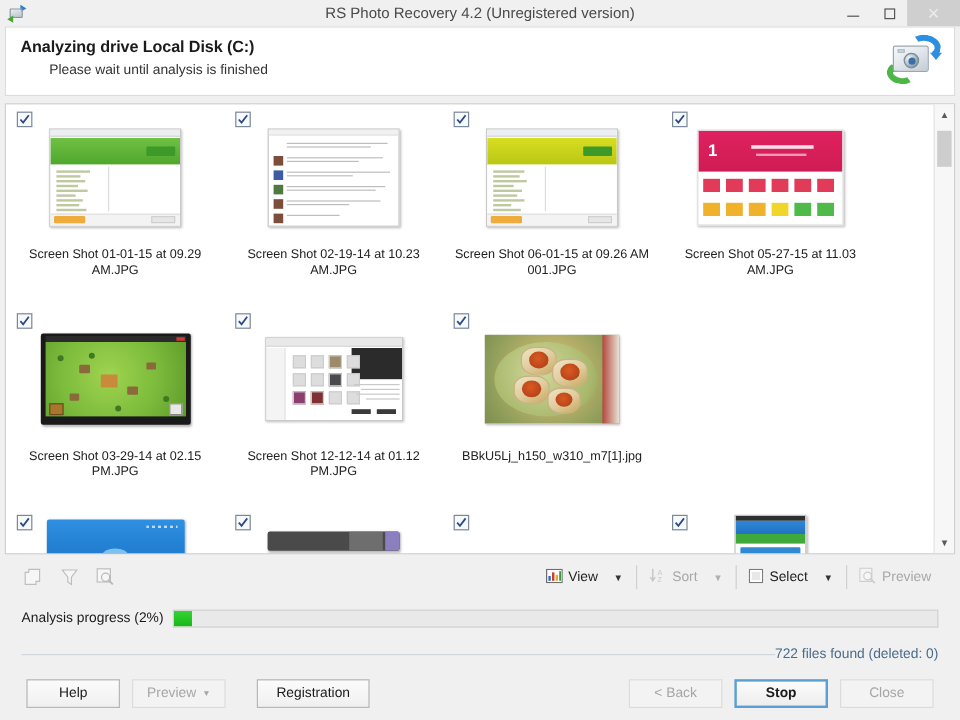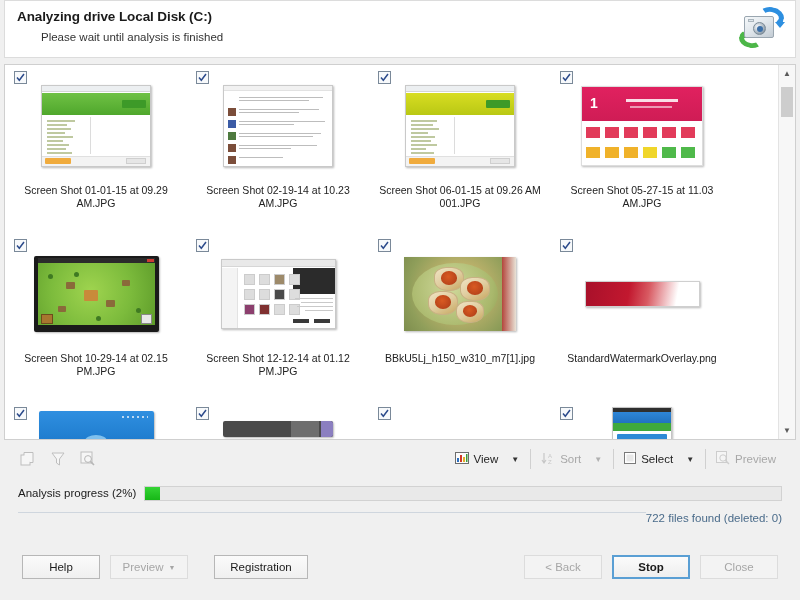--- a/index.html
+++ b/index.html
@@ -353,21 +353,21 @@
   }
   .prog-fill {
     position: absolute; left: 0; top: 0; bottom: 0;
     background: linear-gradient(180deg,#2ecc2e,#11b411);
   }
 
   
   .foundrow {
     margin: 6px 4px 0 4px;
     height: 22px;
-    display: flex; align-items: flex-start;
+    display: flex; align-items: center;
     padding-left: 14px; padding-right: 14px;
     gap: 0;
     flex: 0 0 22px;
   }
   .found-line { flex: 1 1 auto; height: 1px; background: #cfd6de; }
   .found-text { font-size: 11.5px; color: #4a6b8a; white-space: nowrap; }
 
   
   .footer {
     margin: 0 4px;
@@ -395,20 +395,39 @@
     background: linear-gradient(180deg,#fbfbfb,#eeeeee);
   }
   .btn .caret { font-size: 7px; }
   .spacer { flex: 1 1 auto; }
 </style>
 </head>
 <body>
 
 <div id="app">
 
+  <div class="titlebar">
+    <div class="tb-appicon">
+      <span class="arrowb"></span>
+        <span class="cam"></span>
+        <span class="arrowg"></span>
+    </div>
+    <div class="tb-title">RS Photo Recovery 4.2 (Unregistered version)</div>
+    <div class="tb-buttons">
+      <div class="tb-btn min">
+          <span class="g"></span>
+        </div>
+      <div class="tb-btn max">
+          <span class="g"></span>
+        </div>
+      <div class="tb-btn close">
+          <span class="g">✕</span>
+        </div>
+    </div>
+  </div>
 
   <div class="header">
     <div class="header-title">Analyzing drive Local Disk (C:)</div>
     <div class="header-sub">Please wait until analysis is finished</div>
     <div class="header-icon">
       <span class="barrow"></span>
         <span class="barrow-tip"></span>
       <span class="garrow"></span>
         <span class="garrow-tip"></span>
       <span class="body"></span>
@@ -580,21 +599,21 @@
               <span class="h" style="left:22px;top:48px;width:8px;height:6px"></span>
               <span class="h" style="left:86px;top:22px;width:8px;height:6px"></span>
               <span class="tree" style="left:12px;top:16px"></span>
               <span class="tree" style="left:100px;top:50px"></span>
               <span class="tree" style="left:60px;top:58px"></span>
               <span class="tree" style="left:38px;top:14px"></span>
               <span style="position:absolute;left:5px;bottom:6px;width:12px;height:10px;background:#a8762f;border:1px solid #6d4c1c"></span>
               <span style="position:absolute;right:5px;bottom:6px;width:11px;height:10px;background:#e8e8e8;border:1px solid #888"></span>
             </div>
           </div>
-          <div class="caption">Screen Shot 10-29-14 at 02.15 PM.JPG</div>
+          <div class="caption">Screen Shot 03-29-14 at 02.15 PM.JPG</div>
         </div>
 
         <div class="cell">
           <div class="chk">
               <svg width="9" height="9" viewBox="0 0 9 9">
                 <path d="M1 4.6 L3.3 7.2 L8 1" stroke="#2b4a8b" stroke-width="1.5" fill="none"></path>
               </svg>
             </div>
           <div class="thumb-holder">
             <div class="thumb tb2">
@@ -644,33 +663,20 @@
                 </span>
               <span class="roll" style="left:52px;top:44px;width:28px;height:22px">
                   <i class="fill"></i>
                 </span>
               <span class="edge"></span>
               </div>
           </div>
           <div class="caption">BBkU5Lj_h150_w310_m7[1].jpg</div>
         </div>
 
-        <div class="cell">
-          <div class="chk">
-              <svg width="9" height="9" viewBox="0 0 9 9">
-                <path d="M1 4.6 L3.3 7.2 L8 1" stroke="#2b4a8b" stroke-width="1.5" fill="none"></path>
-              </svg>
-            </div>
-          <div class="thumb-holder">
-            <div class="thumb twm">
-                <span class="red"></span>
-              </div>
-          </div>
-          <div class="caption">StandardWatermarkOverlay.png</div>
-        </div>
       </div>
 
       <div class="row">
         <div class="cell">
           <div class="chk">
               <svg width="9" height="9" viewBox="0 0 9 9">
                 <path d="M1 4.6 L3.3 7.2 L8 1" stroke="#2b4a8b" stroke-width="1.5" fill="none"></path>
               </svg>
             </div>
           <div class="thumb-holder" style="align-items:flex-start">

